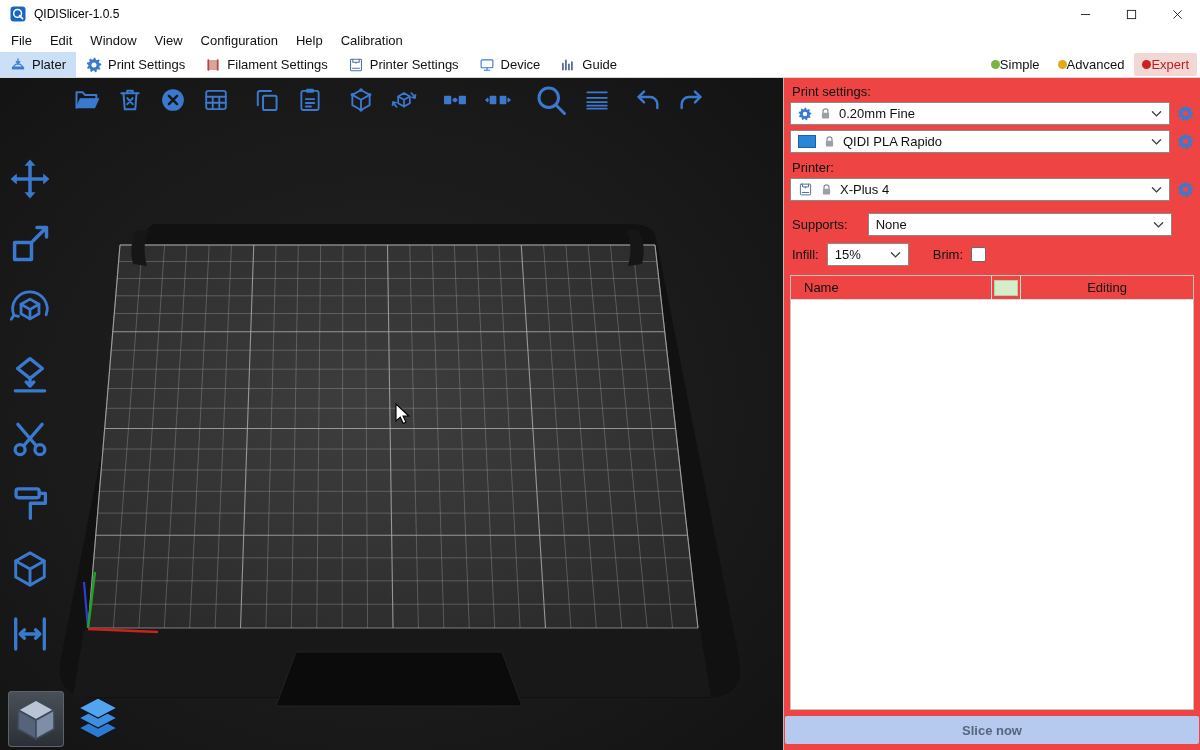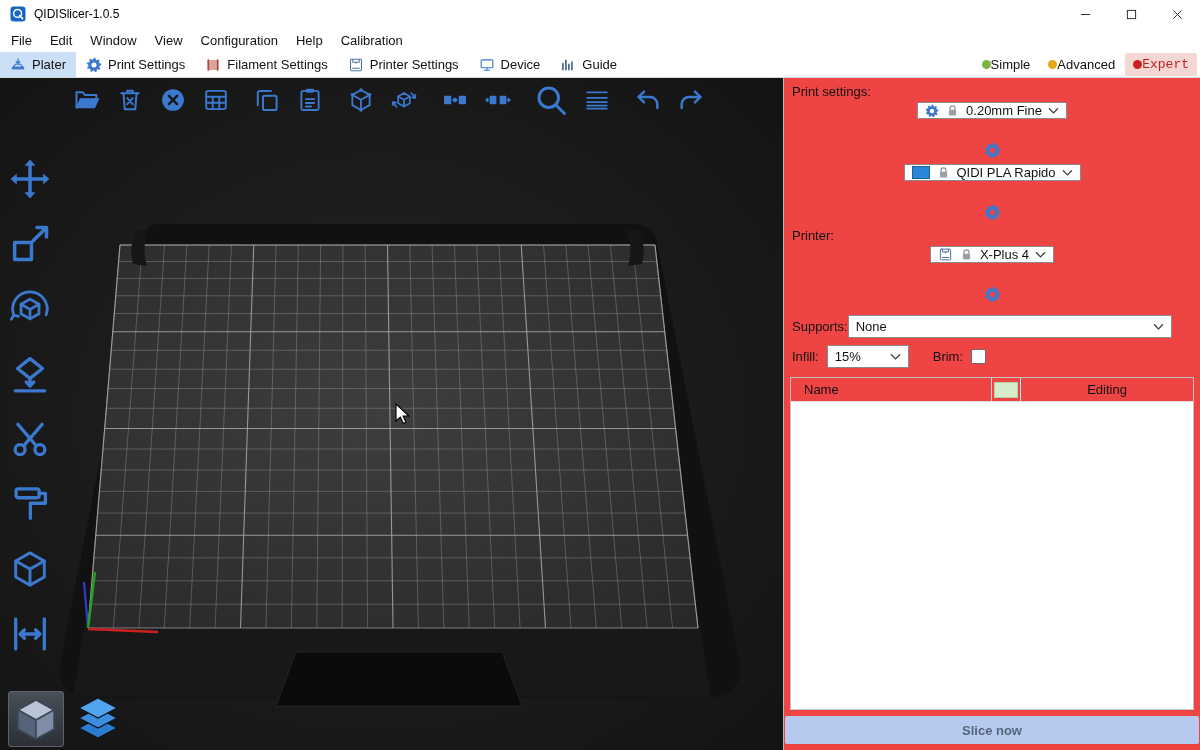--- a/index.html
+++ b/index.html
@@ -25,21 +25,21 @@
   .tabbar { height: 26px; display: flex; align-items: stretch; border-bottom: 1px solid #d6d6d6; font-size: 13px; }
   .tab { display: flex; align-items: center; gap: 6px; padding: 0 10px; }
   .tab.active { background: #cbdff6; }
   .tab-icon { width: 16px; height: 16px; }
   .c-blue { color: #3b79cf; }
   .c-red  { color: #b14a3c; }
   .c-steel{ color: #53749f; }
   .c-navy { color: #2e4d80; }
   .modes { margin-left: auto; display: flex; align-items: center; gap: 2px; padding-right: 3px; }
   .mode { display: flex; align-items: center; padding: 4px 8px; border-radius: 2px; }
-  .mode.active { color: #c01f1f; font-family: Liberation Mono, monospace; }
+  .mode.active { color: #c01f1f; }
   .dot { width: 9px; height: 9px; border-radius: 50%; flex: none; }
 
   
   .main { display: flex; height: 672px; }
   .viewport { position: relative; flex: 0 0 783px; width: 783px; height: 672px; background: #181818; }
   #bed-svg { position: absolute; inset: 0; width: 783px; height: 672px; }
 
   .top-toolbar { position: absolute; left: 72px; top: 7px; display: flex; align-items: center; z-index: 2; }
   .ticon { width: 30px; height: 30px; margin-right: 13px; color: #3b79cf; display: flex; align-items: center; justify-content: center; }
   .ticon .ic { width: 28px; height: 28px; }
@@ -52,34 +52,34 @@
   .licon .ic { width: 44px; height: 44px; }
 
   .view-toggle { position: absolute; left: 8px; bottom: 3px; display: flex; gap: 6px; z-index: 2; }
   .vbtn { width: 56px; height: 56px; display: flex; align-items: center; justify-content: center; border-radius: 4px; }
   .vbtn.active { background: linear-gradient(#4a5058, #2b2f35); box-shadow: inset 0 0 0 1px #5c636c; }
   .vbtn .ic { width: 48px; height: 48px; }
 
   
   .sidebar { flex: 1; background: #ef4444; border-left: 1px solid #b9b9b9; display: flex; flex-direction: column; padding: 4px 6px 6px; font-size: 13px; min-width: 0; }
   .side-label { margin: 2px 0 3px 2px; }
-  .combo-row { display: flex; align-items: center; gap: 23px; margin-bottom: 5px; flex-direction: column; }
+  .combo-row { display: flex; align-items: center; gap: 7px; margin-bottom: 5px; }
   .combo { flex: 1; height: 23px; border: 1px solid #8a8a8a; border-radius: 1px; background: #fff; display: flex; align-items: center; gap: 6px; padding: 0 7px; min-width: 0; }
   .combo-text { white-space: nowrap; overflow: hidden; }
   .chev { margin-left: auto; width: 11px; height: 8px; }
   .gear-btn { width: 17px; height: 17px; color: #3b79cf; }
   .gear-btn .ic { width: 17px; height: 17px; }
   .i14 { width: 14px; height: 14px; }
   .i15 { width: 15px; height: 15px; }
   .swatch { width: 18px; height: 13px; border: 1px solid #1f5f9a; flex: none; }
   .lock-ic { color: #9aa0a8; }
 
   .inline-row { display: flex; align-items: center; margin: 7px 0 0 2px; }
   .inline-label { flex: none; }
-  .supports-combo { flex: 1; margin-left: 0; margin-right: 22px; }
+  .supports-combo { flex: 1; margin-left: 20px; margin-right: 22px; }
   .infill-combo { width: 82px; flex: none; margin-left: 8px; }
   .brim-label { margin-left: 24px; }
   .checkbox { width: 15px; height: 15px; border: 1px solid #6b6b6b; border-radius: 2px; background: #fff; margin-left: 8px; flex: none; }
 
   .objlist { margin-top: 9px; flex: 1; border: 1px solid #c3c3c3; display: flex; flex-direction: column; min-height: 0; }
   .objlist-header { height: 24px; display: flex; align-items: center; border-bottom: 1px solid #dadada; flex: none; font-size: 13px; }
   .col-name { flex: 0 0 200px; padding-left: 13px; }
   .col-extruder { flex: 0 0 30px; height: 100%; display: flex; align-items: center; justify-content: center; border-left: 1px solid #e3e3e3; border-right: 1px solid #e3e3e3; }
   .extruder-chip { width: 24px; height: 16px; border: 1px solid #b2d2a4; }
   .col-editing { flex: 1; text-align: center; }

